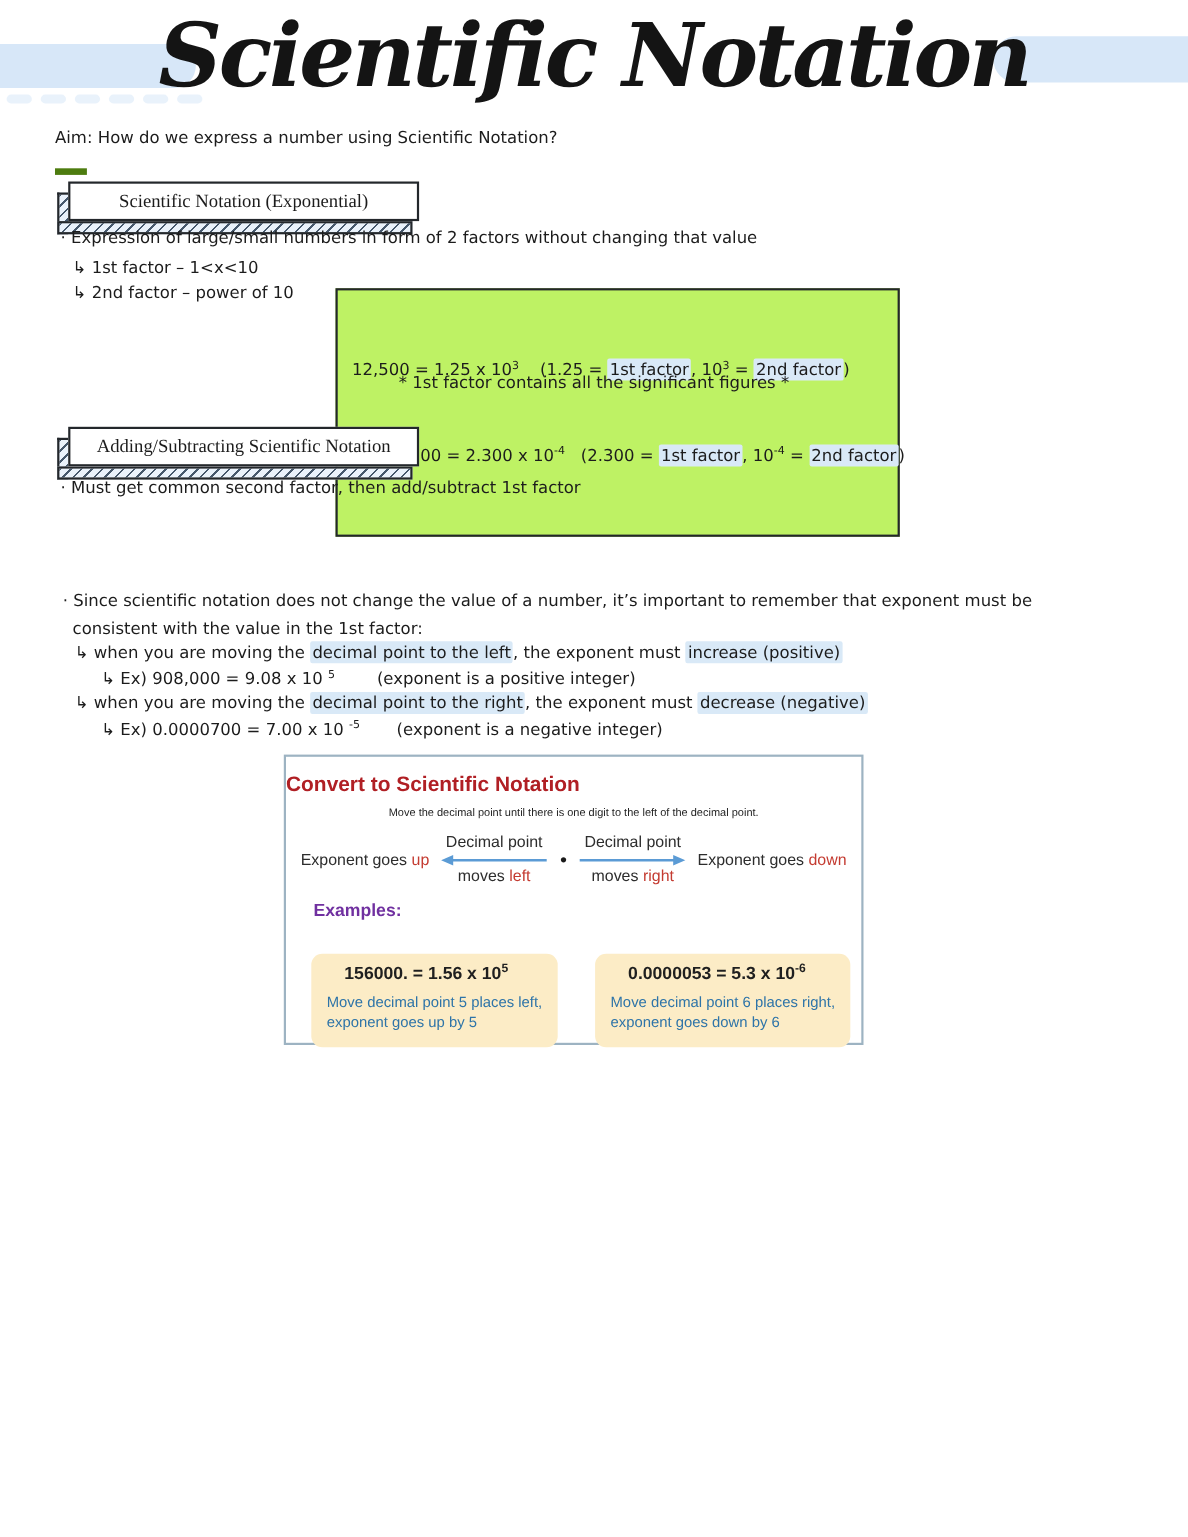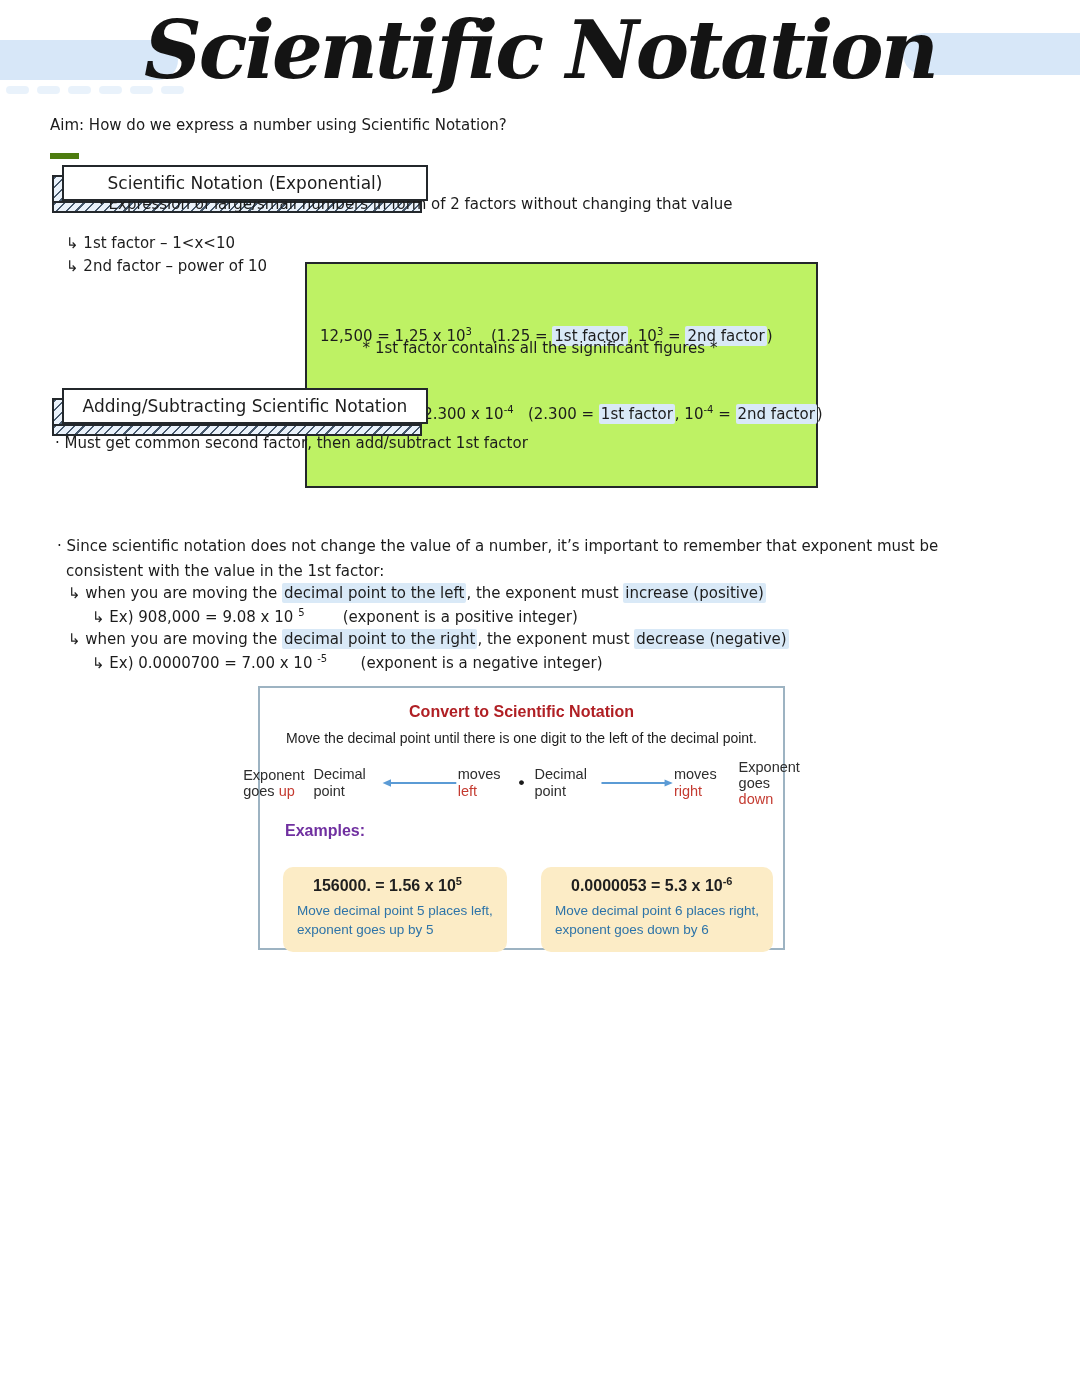--- a/index.html
+++ b/index.html
@@ -15,21 +15,21 @@
   .dash       { width:23px; height:8px; border-radius:4px; background:var(--pill); opacity:.55; }
 
   .page-title { position:absolute; top:-6px; left:0; right:0; text-align:center;
                 font-family:"DejaVu Serif", serif; font-style:italic; font-weight:bold;
                 font-size:80px; line-height:1.4; letter-spacing:-3px; color:#141414; }
 
   .aim { position:absolute; top:116px; left:50px; font-size:15px; }
   .u   { border-bottom:6px solid #4d7c0f; padding-bottom:19px; }
 
   
-  .sec { position:absolute; width:366px; }
+  .sec { position:absolute; width:319px;font-family:Liberation Serif, serif; }
   .hatch { background-color:var(--hatch_bg);
            background-image:repeating-linear-gradient(135deg,
              var(--hatch_line) 0px, var(--hatch_line) 1.6px, transparent 1.6px, transparent 6.8px); }
   .sec .side   { position:absolute; left:-10px; top:10px; bottom:-12px; width:10px;
                  border:2px solid var(--box_border); border-right:none; box-sizing:border-box; }
   .sec .bottom { position:absolute; left:-10px; right:6px; bottom:-12px; height:12px;
                  border:2px solid var(--box_border); box-sizing:border-box; }
   .sec .face   { position:relative; background:#fff; border:2.5px solid var(--box_border);
                  box-sizing:border-box; padding:6px 4px; text-align:center;
                  font-size:17px; z-index:2; }
@@ -43,26 +43,26 @@
 
   .exbox { position:absolute; left:305px; top:262px; width:513px; box-sizing:border-box;
            border:2.5px solid var(--box_border); background:#bef264; padding:6px 13px;
            font-size:15px; line-height:1.75; white-space:pre; }
   .star  { position:absolute; top:339px; left:280px; width:520px; text-align:center; font-size:15px; }
 
   
   .convert { position:absolute; left:258px; top:686px; width:527px; height:264px;
              box-sizing:border-box; border:2px solid var(--convert_border); background:#fff;
              font-family:"Liberation Sans", sans-serif; color:#222; }
-  .cv-title { margin-top:15px; text-align:center; font-size:16px; font-weight:bold;
+  .cv-title { margin-top:15px; text-align:left; font-size:19px; font-weight:bold;
               color:var(--convert_red); }
-  .cv-sub   { margin-top:9px; text-align:center; font-size:14px; color:#1d1d1d; }
+  .cv-sub   { margin-top:9px; text-align:center; font-size:10px; color:#1d1d1d; }
   .cv-diagram { margin-top:13px; display:flex; justify-content:center; align-items:center;
                 gap:9px; font-size:14.5px; color:#2d2d2d; }
-  .arrowcol { display:flex; flex-direction:row; align-items:center; line-height:1.15; }
+  .arrowcol { display:flex; flex-direction:column; align-items:center; line-height:1.15; }
   .arrowcol svg { display:block; margin:1px 0; color:var(--arrow_blue); }
   .cv-dot { font-size:17px; font-weight:bold; margin:0 1px; color:#1a1a1a; }
   .red    { color:var(--word_red); }
   .cv-examples { margin:15px 0 0 25px; font-size:16px; font-weight:bold; color:var(--purple); }
   .cards { position:absolute; left:23px; top:179px; display:flex; gap:34px; }
   .card  { background:var(--card_bg); border-radius:10px; padding:10px 14px 12px; min-width:196px; }
   .card-eq { font-size:16px; font-weight:bold; color:#1f1f1f; white-space:pre;margin-left:16px; }
   .card-eq .sup { font-size:11px; }
   .card-note { margin-top:7px; font-size:13.5px; line-height:1.4; color:var(--note_blue); }
 </style>
@@ -84,21 +84,21 @@
   <div class="page-title">Scientific Notation</div>
 
   <div class="aim"><span class="u">Aim</span><span>: How do we express a number using Scientific Notation?</span></div>
 
   <div class="sec" id="sec1">
     <div class="side hatch"></div>
     <div class="bottom hatch"></div>
     <div class="face">Scientific Notation (Exponential)</div>
   </div>
 
-  <div class="line" style="top:195px; left:55px;margin-left:44px;">· Expression of large/small numbers in form of 2 factors without changing that value</div>
+  <div class="line" style="top:207px; left:55px;">· Expression of large/small numbers in form of 2 factors without changing that value</div>
   <div class="line" style="top:234px; left:66px;">↳ 1st factor – 1&lt;x&lt;10</div>
   <div class="line" style="top:257px; left:66px;">↳ 2nd factor – power of 10</div>
 
   <div class="exbox">
     <div><span>12,500 = 1.25 x 10</span><span class="sup">3</span><span>    (1.25 = </span><span class="hl">1st factor</span><span>, 10</span><span class="sup">3</span><span> = </span><span class="hl">2nd factor</span><span>)</span></div>
     <div><span>0.0002300 = 2.300 x 10</span><span class="sup">-4</span><span>   (2.300 = </span><span class="hl">1st factor</span><span>, 10</span><span class="sup">-4</span><span> = </span><span class="hl">2nd factor</span><span>)</span></div>
   </div>
 
   <div class="star">* 1st factor contains all the significant figures *</div>
 

